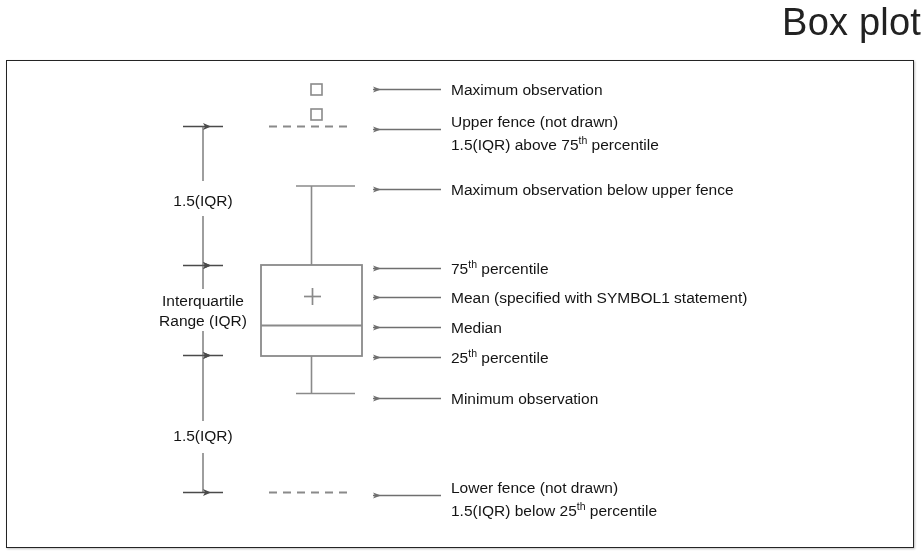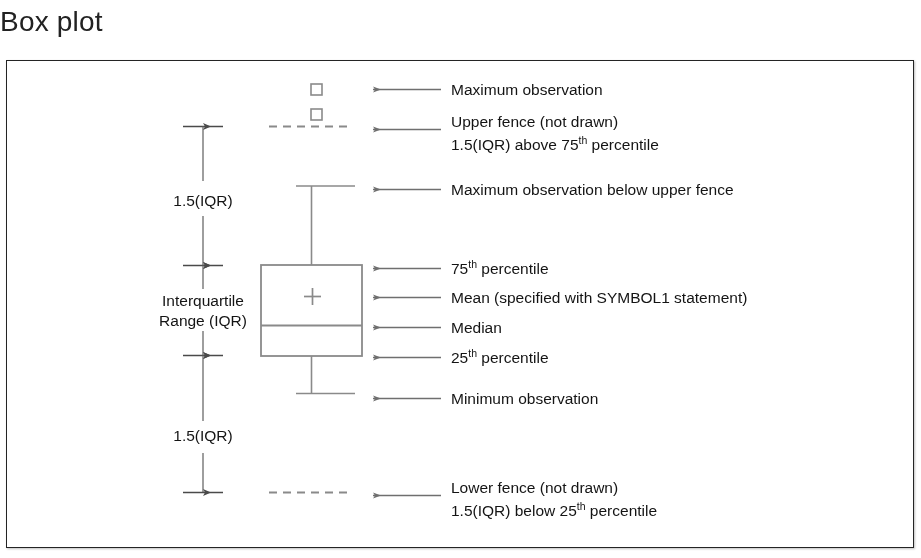--- a/index.html
+++ b/index.html
@@ -19,22 +19,22 @@
     position: relative;
     width: 921px;
     height: 558px;
     background: #ffffff;
   }
   #slide-title {
     position: absolute;
     top: 1px;
     left: 0;
     width: 921px;
-    text-align: left;
-    font-size: 28px;
+    text-align: right;
+    font-size: 38px;
     font-weight: 400;
     color: #222222;
     letter-spacing: 0.2px;
     line-height: 42px;
   }
   #figure-frame {
     position: absolute;
     left: 6px;
     top: 60px;
     width: 908px;

